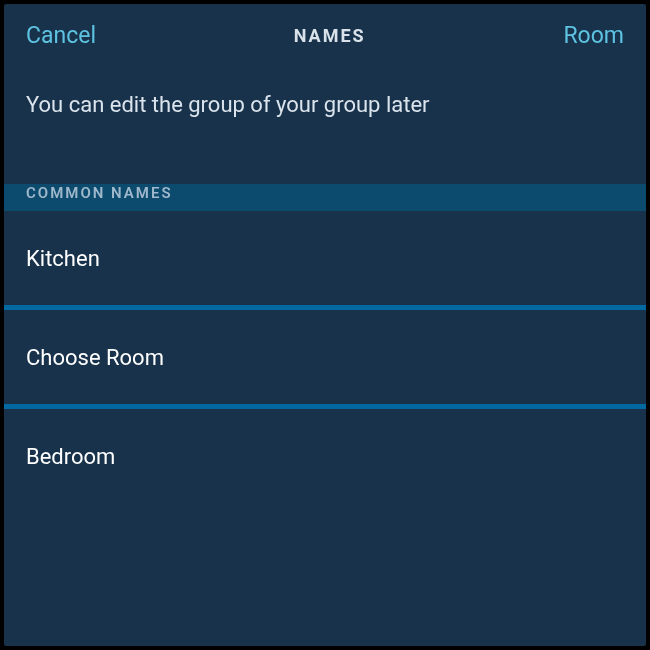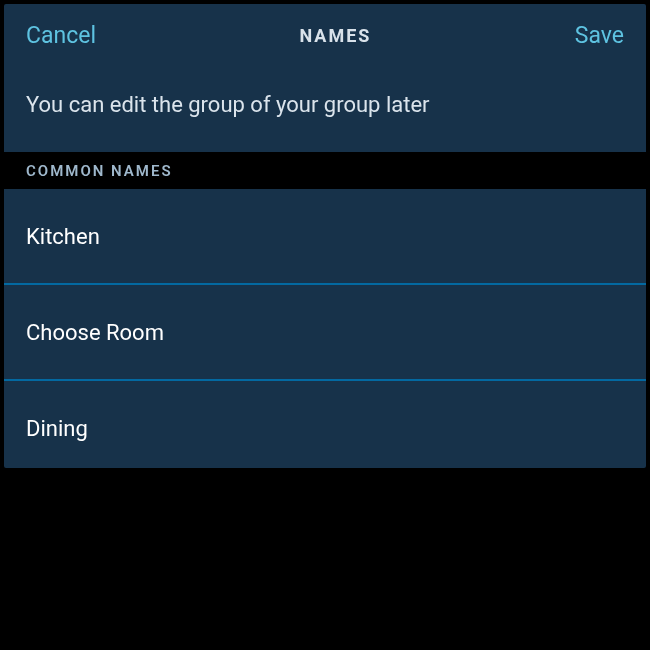--- a/index.html
+++ b/index.html
@@ -10,21 +10,21 @@
     body {
       font-family: -apple-system, BlinkMacSystemFont, "Segoe UI", Roboto, Helvetica, Arial, sans-serif;
       background: #000;
       width: 650px;
       height: 650px;
       overflow: hidden;
     }
     .app-frame {
       background: #17324a;
       width: 642px;
-      height: 464px;
+      height: 642px;
       margin: 4px;
       border-radius: 2px;
       display: flex;
       flex-direction: column;
     }
     .header {
       display: flex;
       align-items: center;
       justify-content: space-between;
       padding: 18px 22px 14px 22px;
@@ -57,58 +57,58 @@
       line-height: 1.2;
       margin-bottom: 20px;
     }
     .subtitle {
       color: #dbe4ec;
       font-size: 22px;
       font-weight: 400;
       line-height: 1.3;
     }
     .section-header {
-      background: #000000;
+      background: #0c4a6e;
       color: #9fb8cc;
       font-size: 15px;
       font-weight: 600;
       letter-spacing: 2px;
-      padding: 10px 22px 9px 22px;
-      margin-top: 32px;
+      padding: 0 22px 9px 22px;
+      margin-top: 64px;
     }
     .list {
       display: flex;
       flex-direction: column;
     }
     .list-item {
       color: #ffffff;
       font-size: 22px;
       font-weight: 400;
       padding: 35px 22px 34px 22px;
-      border-bottom: 2px solid #0369a1;
+      border-bottom: 5px solid #0369a1;
       cursor: pointer;
     }
     .list-item:last-child {
       border-bottom: none;
     }
   </style>
 </head>
 <body>
 
 <div class="app-frame">
   <div class="header">
     <div class="header-left">Cancel</div>
     <div class="header-center">NAMES</div>
-    <div class="header-right">Save</div>
+    <div class="header-right">Room</div>
   </div>
 
   <div class="content">
     <div class="subtitle">You can edit the group of your group later</div>
   </div>
 
   <div class="section-header">COMMON NAMES</div>
 
   <div class="list">
     <div class="list-item">Kitchen</div>
     <div class="list-item">Choose Room</div>
-    <div class="list-item">Dining</div>
+    <div class="list-item">Bedroom</div>
   </div>
 </div>
 
 </body></html>

